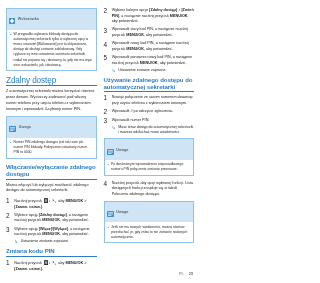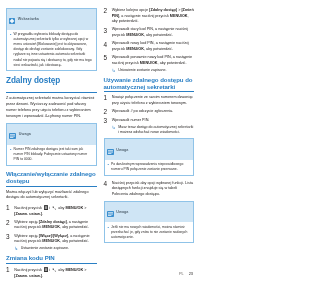--- a/index.html
+++ b/index.html
@@ -19,25 +19,25 @@
     display: flex;
     gap: 7px;
     height: 248px;
   }
   .col { width: 91px; position: relative; }
 
   
   .h1 {
     color: #2a7fc4;
     font-size: 8.2px;
-    font-weight: bold;
+    font-weight: normal;
     line-height: 1.12;
     letter-spacing: -0.1px;
     border-bottom: 0.8px solid #2a7fc4;
-    padding-bottom: 7px;
+    padding-bottom: 0;
     margin-bottom: 3.2px;
   }
   .h2 {
     color: #2a7fc4;
     font-size: 6.1px;
     font-weight: bold;
     line-height: 1.18;
     letter-spacing: -0.05px;
     border-bottom: 0.6px solid #2a7fc4;
     padding-bottom: 1.2px;

